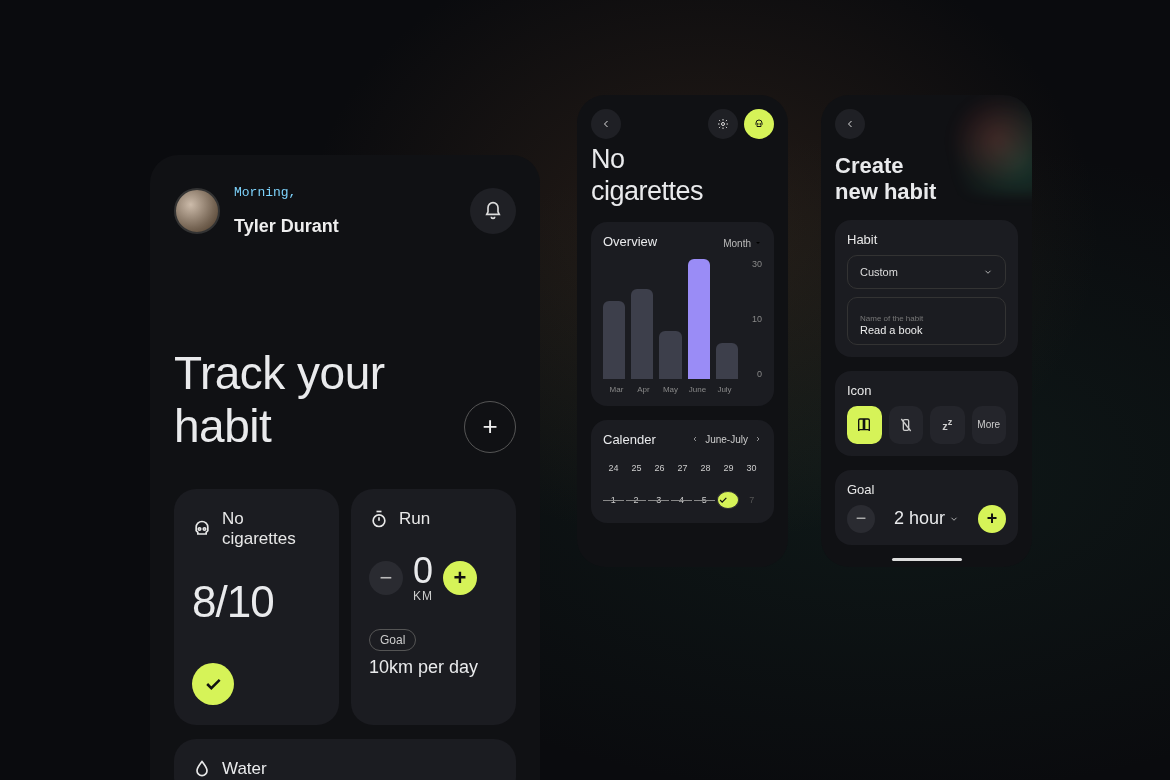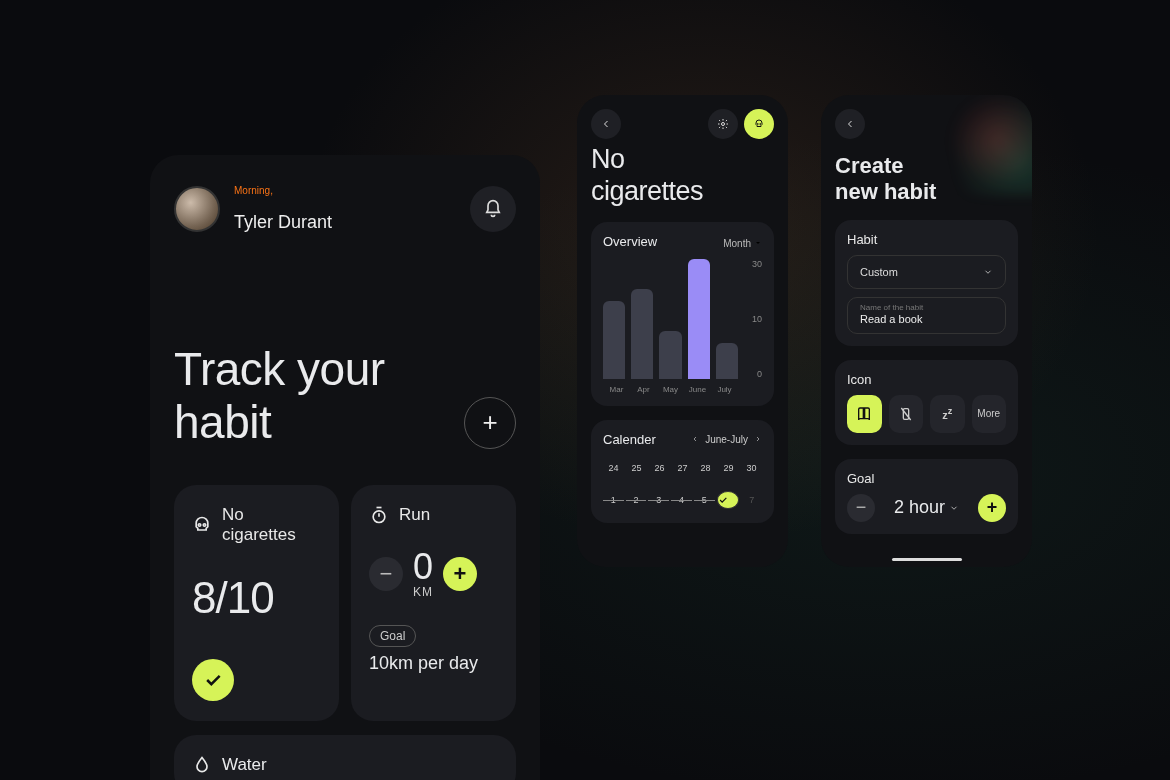--- a/index.html
+++ b/index.html
@@ -19,22 +19,22 @@
     border-radius: 28px;
     overflow: hidden;
     color: #e9eaec;
   }
 
   
   .s1 { left: 150px; top: 155px; width: 390px; height: 700px; padding: 30px 24px; }
   .s1-top { display: flex; align-items: center; gap: 14px; }
   .avatar { width: 46px; height: 46px; border-radius: 50%; background: radial-gradient(circle at 35% 35%, #cba, #765 60%, #432); border: 2px solid #333; flex-shrink: 0; }
   .greet { flex: 1; }
-  .greet .g1 { font-size: 10px; color: #f97316; font-weight: 300; }
-  .greet .g2 { font-size: 18px; color: #eee; font-weight: 400; margin-top: 16px; }
+  .greet .g1 { font-size: 13px; color: #7dd3fc; font-weight: 300; font-family: Liberation Mono, monospace; }
+  .greet .g2 { font-size: 18px; color: #eee; font-weight: 700; margin-top: 16px; }
   .bell-btn { width: 46px; height: 46px; border-radius: 50%; background: #1f2025; display: flex; align-items: center; justify-content: center; }
   .bell-btn svg { width: 20px; height: 20px; stroke: #ddd; fill: none; stroke-width: 2; }
 
   .s1-title-row { display: flex; align-items: flex-end; justify-content: space-between; margin-top: 110px; }
   .s1-title { font-size: 46px; font-weight: 300; line-height: 1.15; letter-spacing: -0.5px; }
   .add-circ { width: 52px; height: 52px; border-radius: 50%; border: 1.5px solid #555; display: flex; align-items: center; justify-content: center; color: #eee; font-size: 26px; font-weight: 200; }
 
   .cards { display: flex; gap: 12px; margin-top: 36px; }
   .card { flex: 1; background: #1b1c21; border-radius: 22px; padding: 20px 18px; }
   .card-hd { display: flex; align-items: center; gap: 10px; font-size: 17px; font-weight: 400; color: #e8e8e8; }
@@ -88,21 +88,21 @@
   .cal-row .d.sel { background: #d6f358; color: #111; border-radius: 50%; width: 18px; height: 18px; padding: 0; line-height: 18px; position: relative; }
   .cal-row2 { align-items: center; }
   .strike { position: relative; }
   .strike::after { content: ""; position: absolute; left: 0; right: 0; top: 50%; height: 1px; background: #888; }
 
   
   .s3 { left: 821px; top: 95px; width: 211px; height: 472px; padding: 14px 14px; }
   .s3-title { font-size: 22px; font-weight: 700; line-height: 1.2; margin-top: 14px; }
   .sect-label { font-size: 13px; margin-bottom: 8px; color: #e8e8e8; }
   .sel { border: 1px solid #333; border-radius: 10px; padding: 10px 12px; font-size: 11px; color: #ddd; display: flex; justify-content: space-between; align-items: center; }
-  .inp { border: 1px solid #333; border-radius: 10px; padding: 5px 12px 8px; margin-top: 8px; }
+  .inp { border: 1px solid #333; border-radius: 10px; padding: 16px 12px 8px; margin-top: 8px; }
   .inp .ph { font-size: 8px; color: #777; }
   .inp .val { font-size: 11px; color: #eee; margin-top: 1px; }
 
   .icon-row { display: flex; gap: 7px; }
   .icon-pick { width: 38px; height: 38px; border-radius: 10px; background: #24252b; display: flex; align-items: center; justify-content: center; font-size: 10px; color: #ccc; }
   .icon-pick.active { background: #d6f358; color: #111; }
   .icon-pick svg { width: 16px; height: 16px; stroke: currentColor; fill: none; stroke-width: 2; }
 
   .goal-row { display: flex; align-items: center; justify-content: space-between; margin-top: 4px; }
   .goal-row .rnd { width: 28px; height: 28px; font-size: 18px; }

